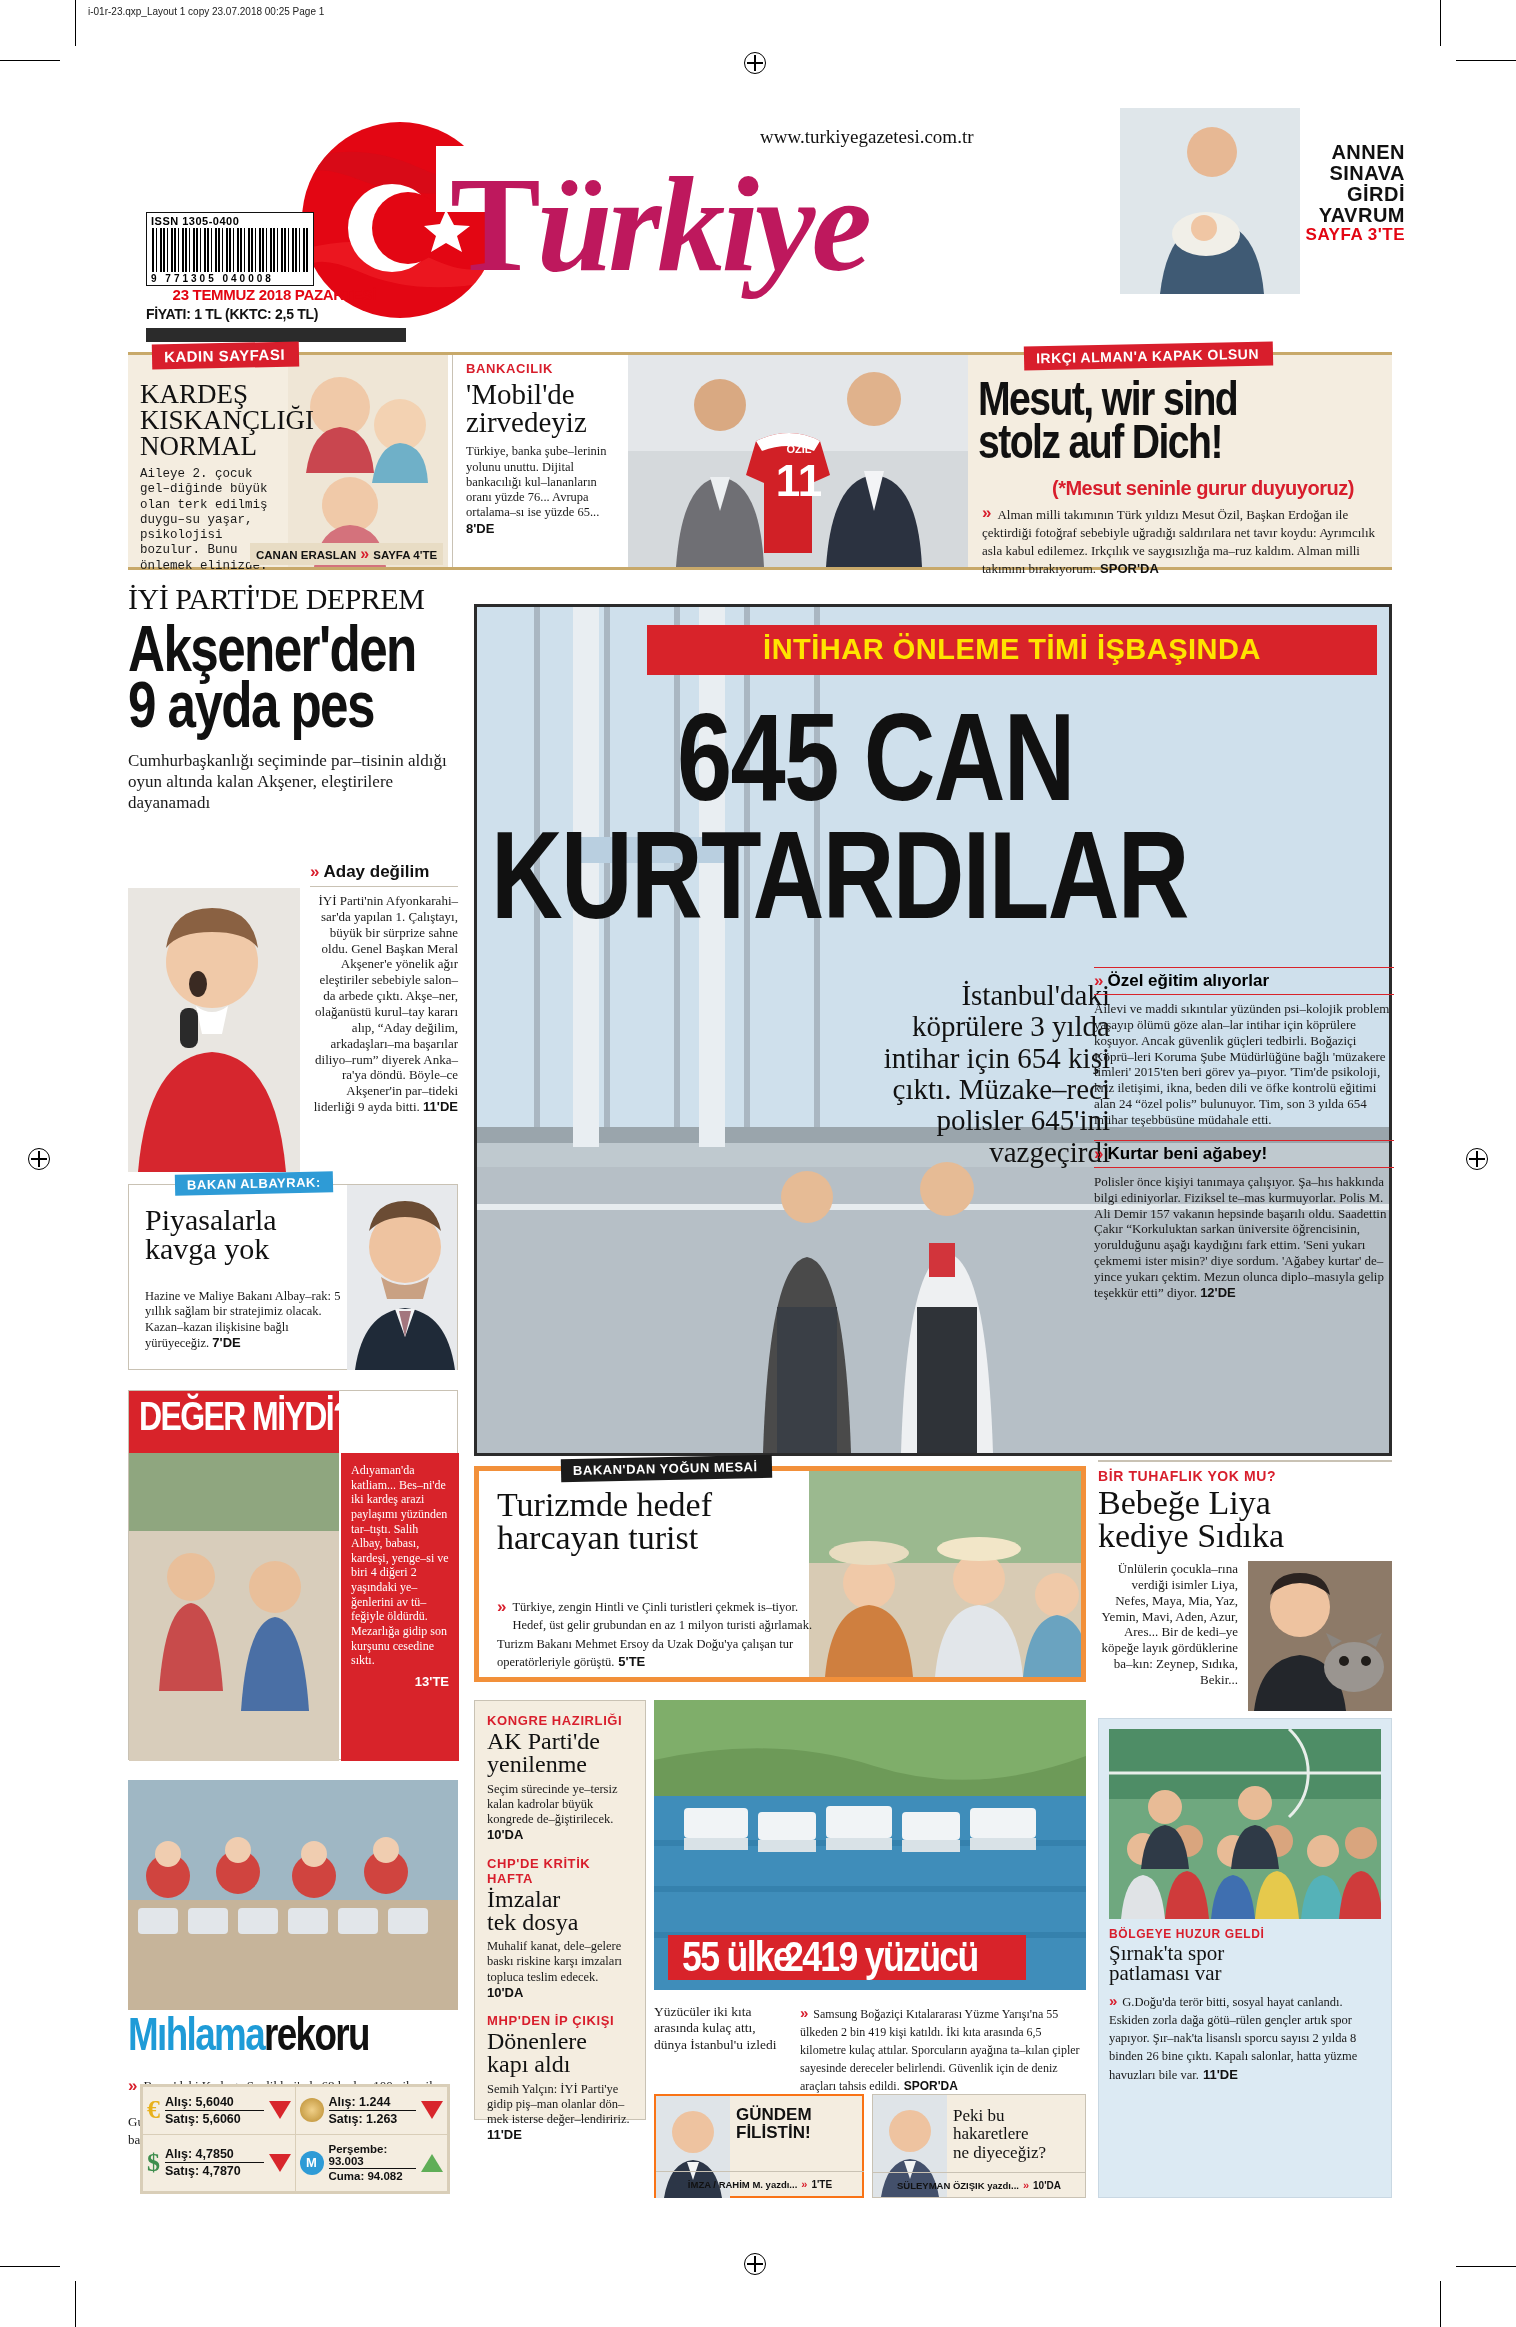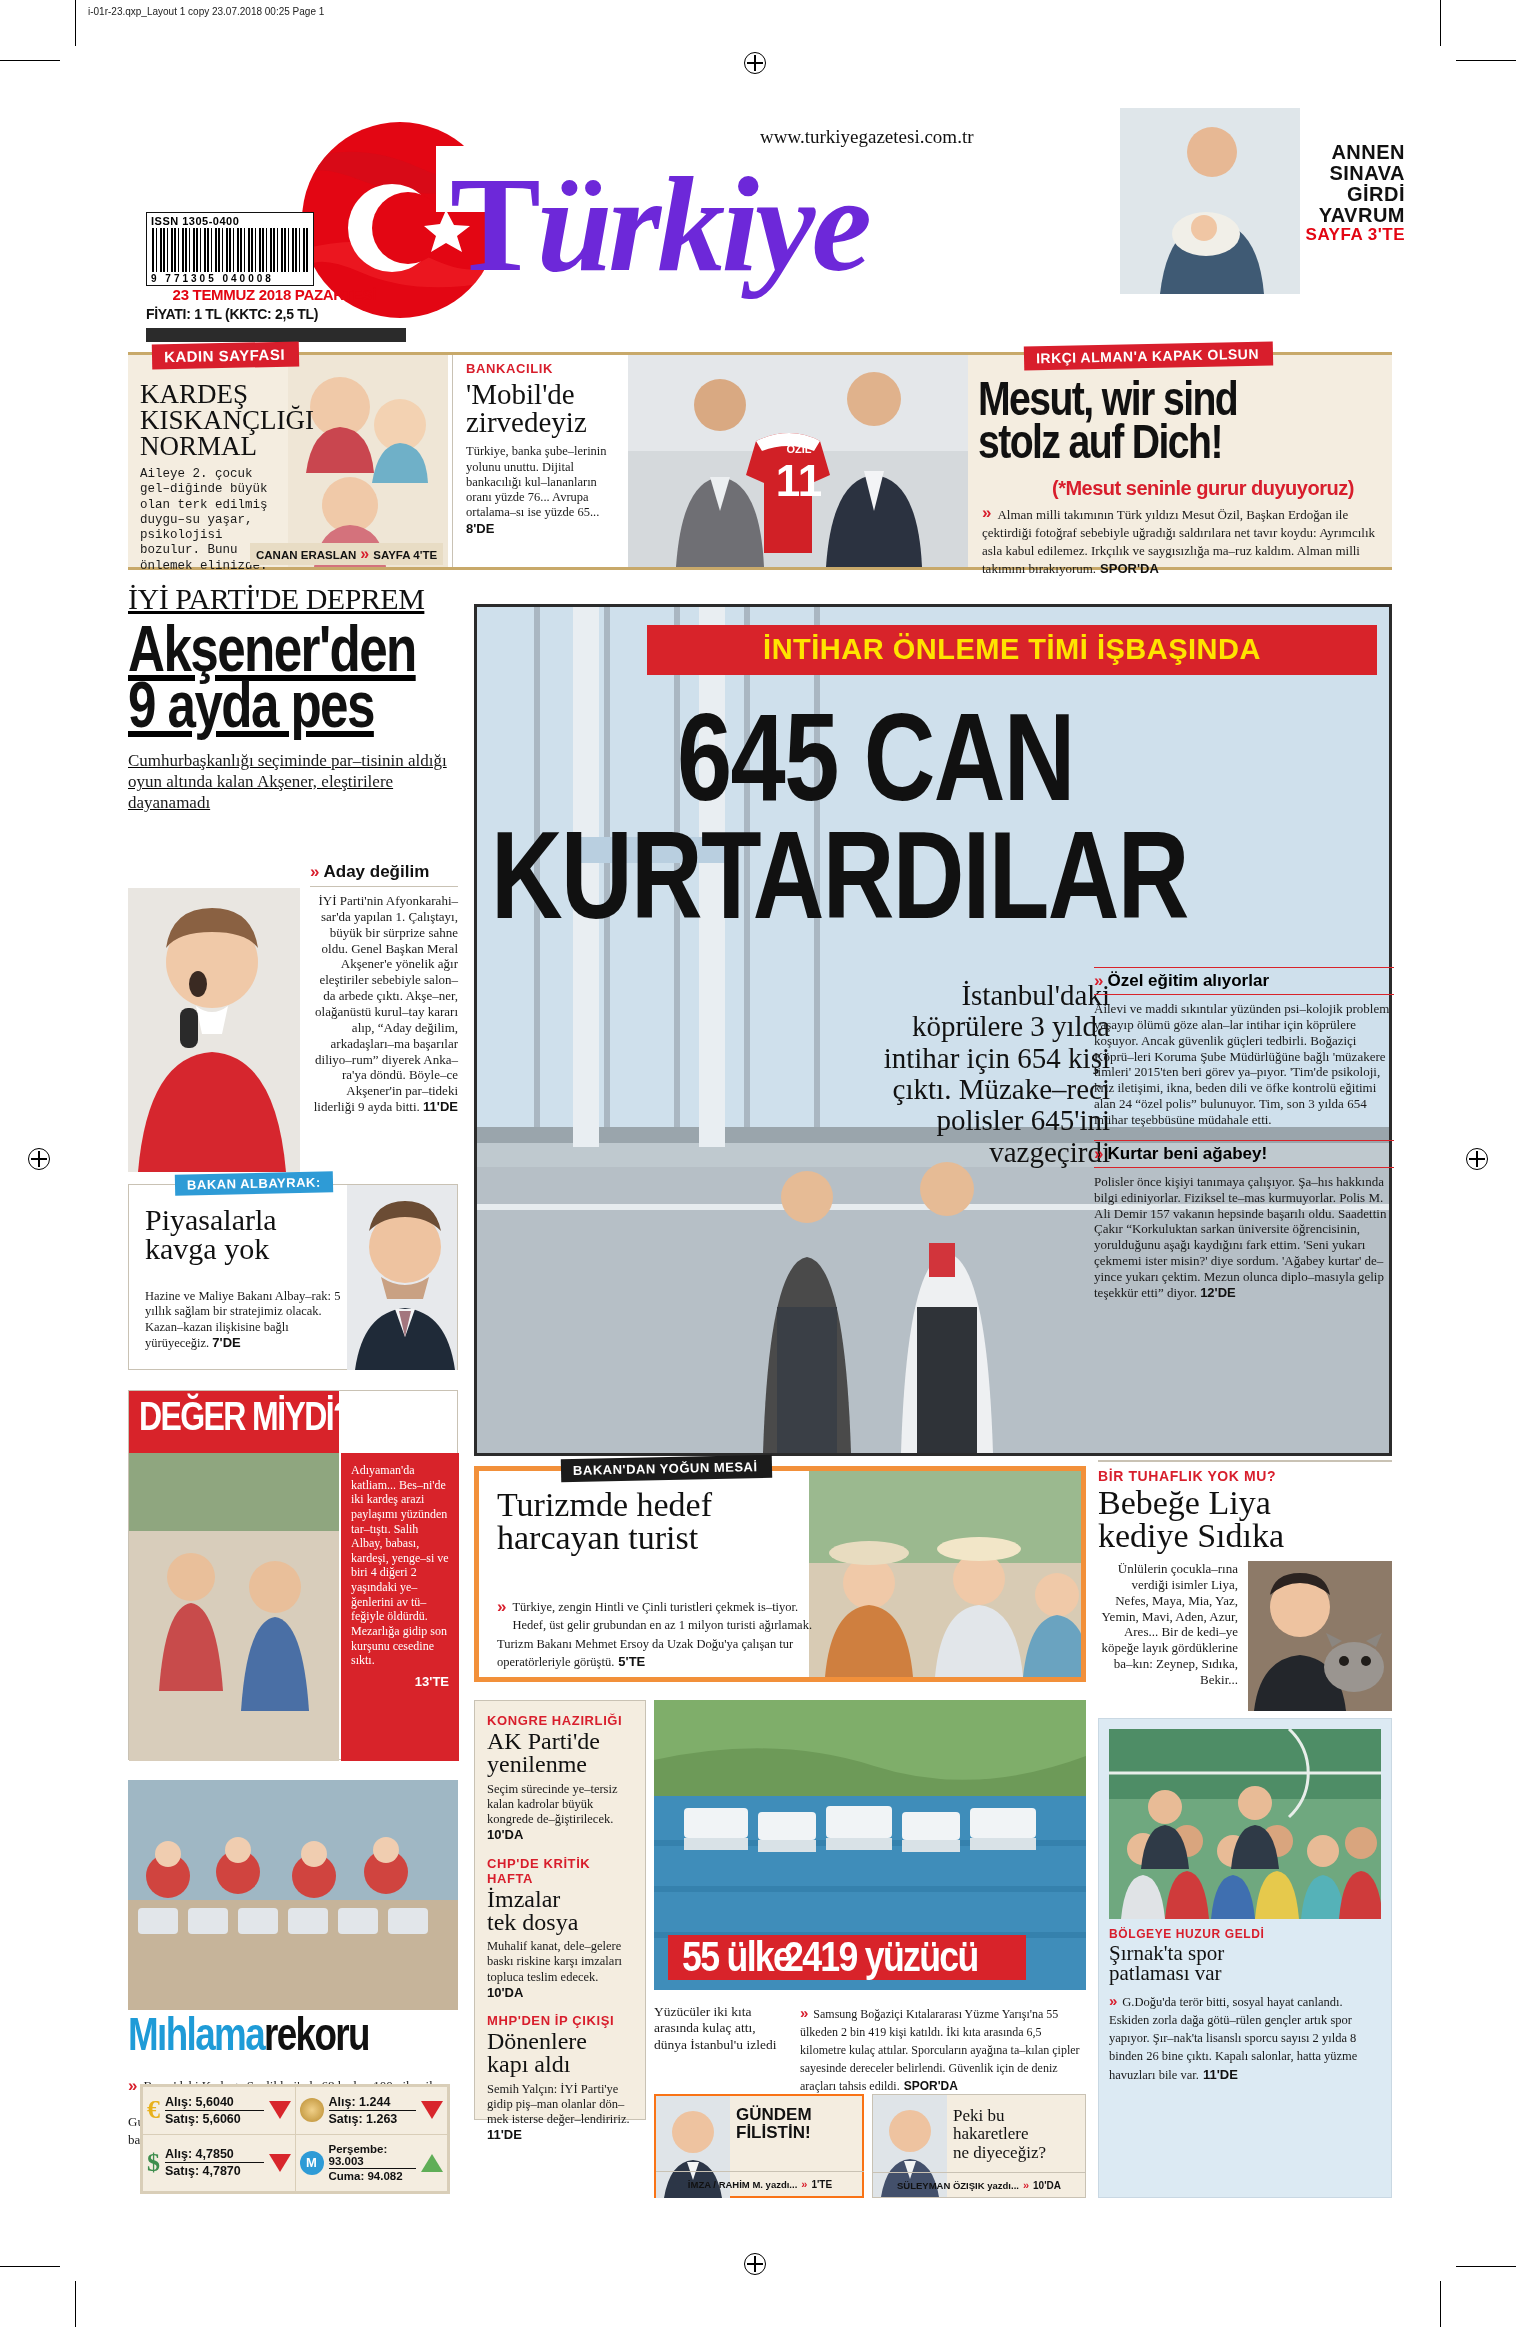--- a/index.html
+++ b/index.html
@@ -19,21 +19,21 @@
   .reg-mark { position:absolute; width:22px; height:22px; border-radius:50%;
               border:1.5px solid #000; }
   .reg-mark:before { content:''; position:absolute; left:50%; top:2px; bottom:2px;
               width:1.5px; background:#000; margin-left:-0.75px;}
   .reg-mark:after { content:''; position:absolute; top:50%; left:2px; right:2px;
               height:1.5px; background:#000; margin-top:-0.75px;}
   .slug { position:absolute; font-family:"Liberation Sans",sans-serif; font-size:10px; color:#222;}
   .masthead-word {
     font-family:"Liberation Serif",serif;
     font-weight:bold; font-style:italic;
-    color:#6d28d9; letter-spacing:-4px;
+    color:#be185d; letter-spacing:-4px;
   }
   .url { font-family:"Liberation Serif",serif; font-size:19px; color:#111; }
   .annen { font-family:"Liberation Sans",sans-serif; font-weight:bold;
            font-size:20px; line-height:1.05; color:#111; text-align:right;
            letter-spacing:0.5px;}
   .annen .red { color:#E30613; font-size:17px; }
 
   .barcode { width:158px; height:46px; background:
      repeating-linear-gradient(to right,#000 0 2px,#fff 2px 4px,#000 4px 5px,#fff 5px 8px,#000 8px 10px,#fff 10px 11px);
      border:1px solid #fff;}
@@ -234,21 +234,21 @@
       <div class="abs" style="left:84px;top:122px;font-family:'Liberation Sans',sans-serif;font-weight:bold;
                   font-size:20px;color:#D81E2C;letter-spacing:-0.5px;">(*Mesut seninle gurur duyuyoruz)</div>
       <div class="abs" style="left:14px;top:150px;width:402px;">
         <span class="chev" style="font-size:17px;float:left;margin:-2px 6px 0 0;">»</span>
         <span class="body-serif" style="font-size:13px;">Alman milli takımının Türk yıldızı Mesut Özil, Başkan Erdoğan ile çektirdiği fotoğraf sebebiyle uğradığı saldırılara net tavır koydu: Ayrımcılık asla kabul edilemez. Irkçılık ve saygısızlığa ma–ruz kaldım. Alman milli takımını bırakıyorum.</span>
         <span class="pageref">SPOR'DA</span>
       </div>
     </div>
   </div>
 
-  <div class="abs" style="left:128px;top:584px;width:330px;text-decoration:underline;">
+  <div class="abs" style="left:128px;top:584px;width:330px;">
 
     <div>
       <div class="serif-head" style="font-size:30px;letter-spacing:-0.5px;">İYİ PARTİ'DE DEPREM</div>
       <div class="cond-head" style="font-size:64px;margin-top:8px;width:420px;white-space:pre-line;">Akşener'den
 9 ayda pes</div>
       <div class="body-serif" style="font-size:17px;margin-top:16px;width:320px;line-height:1.24;">Cumhurbaşkanlığı seçiminde par–tisinin aldığı oyun altında kalan Akşener, eleştirilere dayanamadı</div>
     </div>
 
     <div class="abs" style="left:0;top:278px;width:330px;height:310px;">
       <div class="photo abs" style="left:0;top:26px;width:172px;height:284px;">

